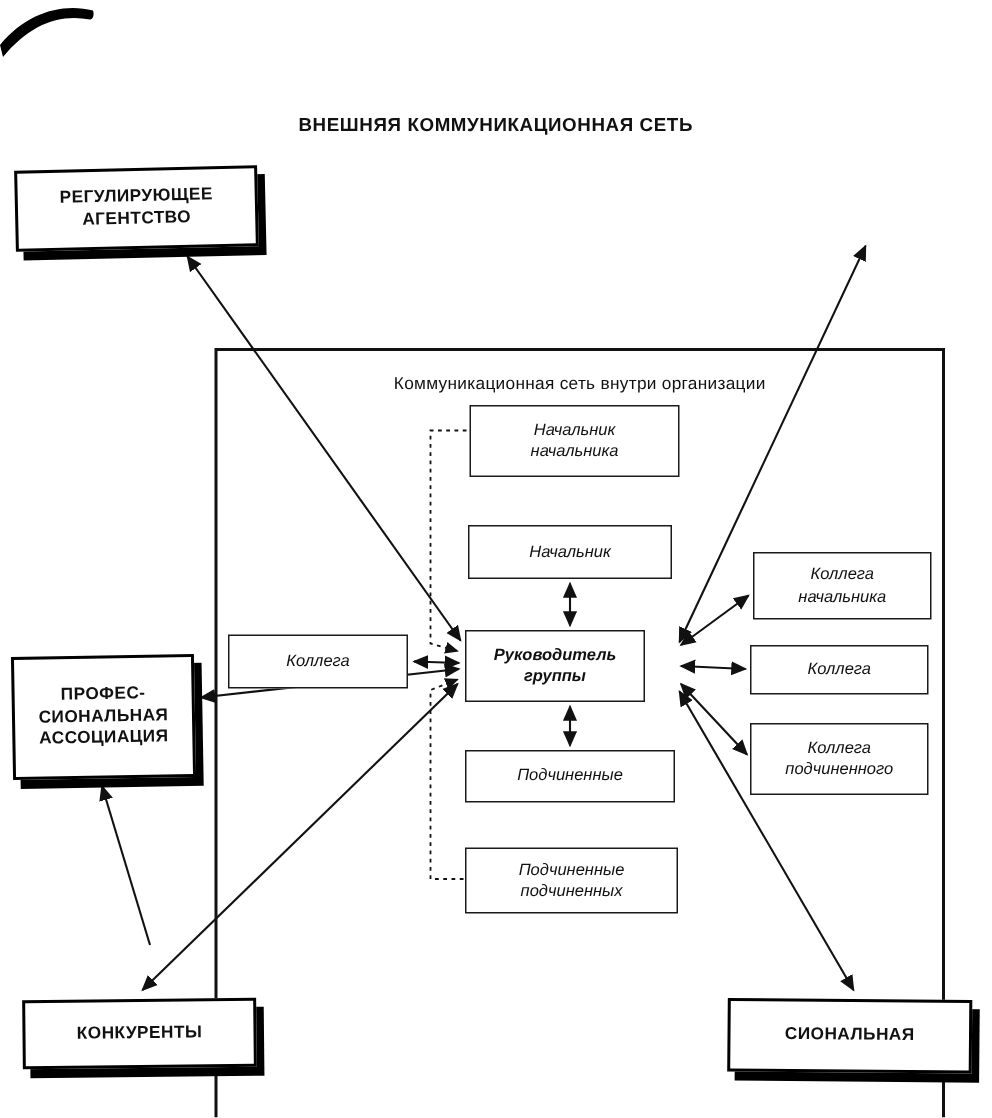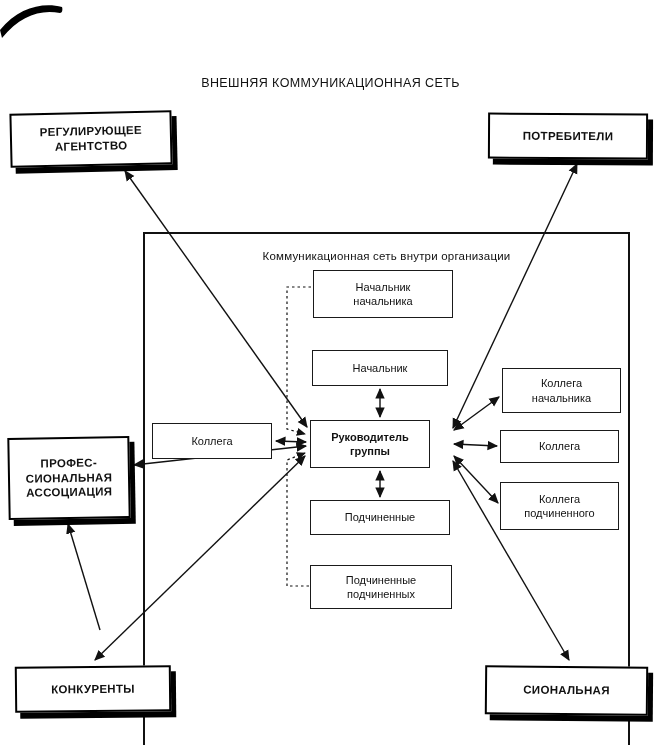--- a/index.html
+++ b/index.html
@@ -3,42 +3,42 @@
 <meta charset="utf-8">
 <style>
   html,body { margin:0; padding:0; background:#ffffff; }
   .canvas {
     position:relative; width:661px; height:745px; background:#fff;
     font-family:"Liberation Sans", sans-serif; color:#111; overflow:hidden;
   }
   .edges { position:absolute; left:0; top:0; z-index:1; }
   .title {
     position:absolute; left:0; right:0; top:76px; text-align:center;
-    font-weight:normal; font-size:12.5px; letter-spacing:.4px; z-index:2;
+    font-weight:bold; font-size:12.5px; letter-spacing:.4px; z-index:2;
   }
   .boundary {
     position:absolute; left:143px; top:196px; width:487px; height:521px;
     border:2px solid #111; box-sizing:border-box; z-index:0;margin-top:36px;
   }
   .boundary-label {
     margin-top:16px; text-align:center; font-size:11.5px; letter-spacing:.2px;
   }
   .box {
     position:absolute; box-sizing:border-box; background:#fff;
     display:flex; align-items:center; justify-content:center;
     text-align:center; z-index:2;
   }
   .box .label { white-space:pre-line; }
   .outer {
     border:2px solid #000; box-shadow:5px 6px 0 #000;
     font-weight:bold; font-size:11.5px; line-height:1.3;
     letter-spacing:.3px; padding:3px 6px;
   }
   .inner-node {
-    border:1.5px solid #1a1a1a; font-size:11px; line-height:1.3; padding:2px 6px;
+    border:1.5px solid #1a1a1a; font-size:11px; line-height:1.3; padding:2px 6px;font-style:italic;
   }
   .center-node { font-weight:bold; }
   .r-n13 { transform:rotate(-1.3deg); }
   .r-p03 { transform:rotate(0.3deg); }
   .r-n10 { transform:rotate(-1deg); }
   .r-n06 { transform:rotate(-0.6deg); }
   .r-p05 { transform:rotate(0.5deg); }
 
   
   .b-reg   { left:10px;  top:112px; width:162px; height:54px; }
@@ -97,23 +97,20 @@
   <div class="title">ВНЕШНЯЯ КОММУНИКАЦИОННАЯ СЕТЬ</div>
 
   <div class="boundary">
     <div class="boundary-label">Коммуникационная сеть внутри организации</div>
   </div>
 
   <div class="box outer b-reg r-n13">
     <span class="label">РЕГУЛИРУЮЩЕЕ
 АГЕНТСТВО</span>
   </div>
-  <div class="box outer b-cons r-p03">
-    <span class="label">ПОТРЕБИТЕЛИ</span>
-  </div>
   <div class="box outer b-assoc r-n10">
     <span class="label">ПРОФЕС-
 СИОНАЛЬНАЯ
 АССОЦИАЦИЯ</span>
   </div>
   <div class="box outer b-comp r-n06">
     <span class="label">КОНКУРЕНТЫ</span>
   </div>
   <div class="box outer b-supp r-p05">
     <span class="label">СИОНАЛЬНАЯ</span>

